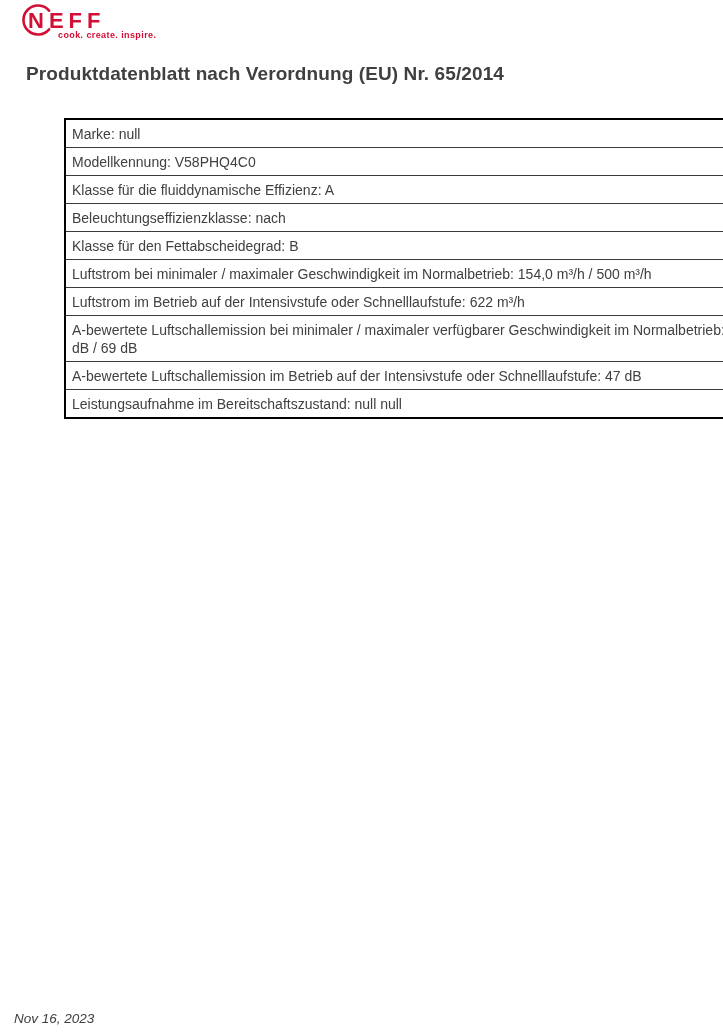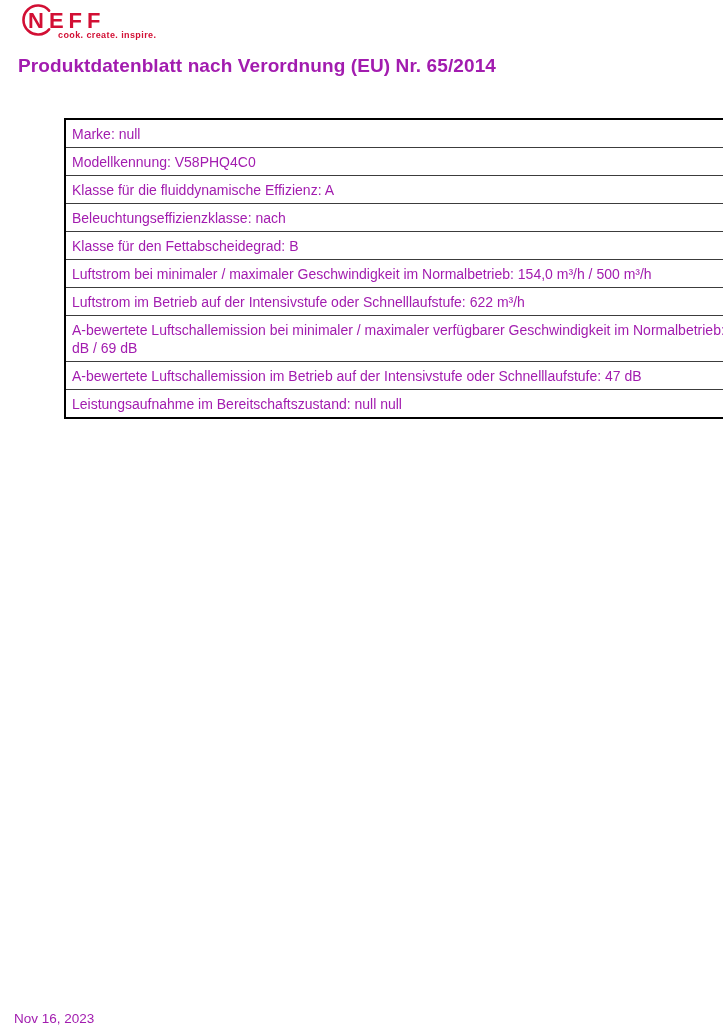--- a/index.html
+++ b/index.html
@@ -6,33 +6,33 @@
     margin: 0;
     padding: 0;
     background: #ffffff;
   }
   .page {
     position: relative;
     width: 723px;
     height: 1032px;
     background: #ffffff;
     font-family: "Liberation Sans", sans-serif;
-    color: #a21caf;
+    color: #404040;
     overflow: hidden;
   }
   .logo {
     position: absolute;
     top: 2px;
     left: 12px;
   }
   .page-title {
     position: absolute;
     top: 55px;
     left: 18px;
-    margin: 0;
+    margin: 8px;
     font-size: 19px;
     font-weight: bold;
     letter-spacing: 0.1px;
     white-space: nowrap;
   }
   .datatable {
     position: absolute;
     top: 118px;
     left: 16px;
     width: 703px;
@@ -46,20 +46,21 @@
     font-size: 14px;
     line-height: 18px;
     padding: 5px 8px 4px 6px;
     vertical-align: middle;
   }
   .date-footer {
     position: absolute;
     top: 1011px;
     left: 14px;
     font-size: 13.5px;
+    font-style: italic;
   }
 </style>
 </head>
 <body>
 
 <div class="page">
 
   <svg class="logo" width="150" height="42" viewBox="0 0 150 42">
     <path d="M 37.1 8.7 A 14.5 14.5 0 1 0 37.1 27.3" fill="none" stroke-width="2.6" stroke-linecap="round" stroke="#d20f34"></path>
     <text x="16" y="26" font-size="22" font-weight="bold" letter-spacing="5" font-family="Liberation Sans, sans-serif" fill="#d20f34">NEFF</text>

